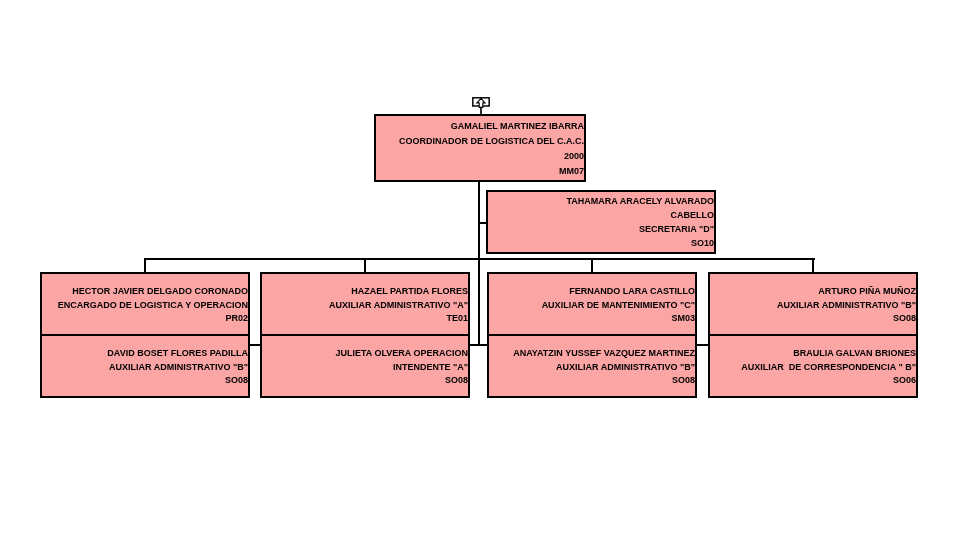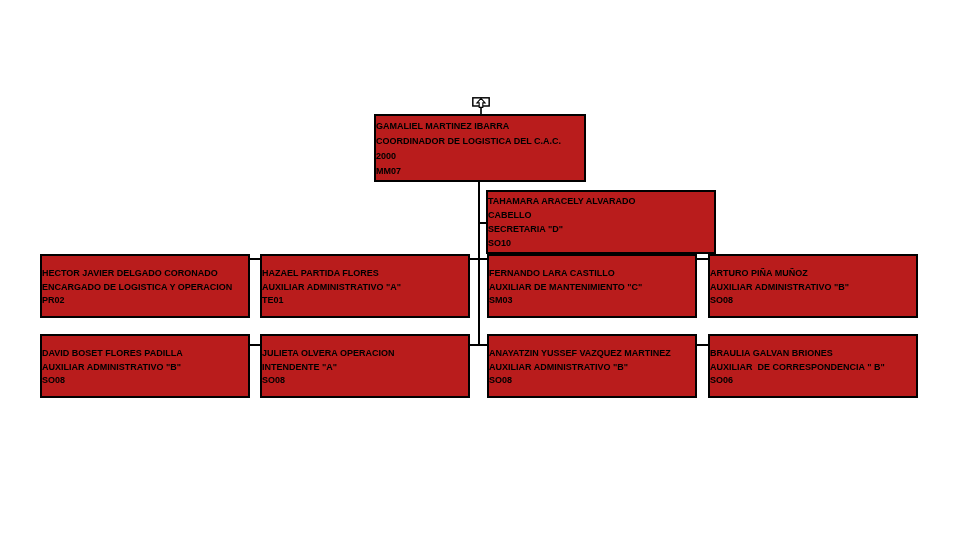--- a/index.html
+++ b/index.html
@@ -7,31 +7,31 @@
     position:relative;
     width:960px;height:540px;
     background:#ffffff;
     font-family:"Liberation Sans", sans-serif;
     overflow:hidden;
   }
   .node{
     position:absolute;
     box-sizing:border-box;
     border:2px solid #000000;
-    background:#b91c1c;
+    background:#fca5a5;
     color:#000000;
     font-weight:bold;
-    text-align:left;
+    text-align:right;
     font-size:9px;
   }
   .ln{white-space:pre-wrap;}
   .node.root{left:374px;top:114px;width:212px;height:68px;line-height:15px;padding-top:3px;}
   .node.assistant{left:486px;top:190px;width:230px;height:64px;line-height:14px;padding-top:2px;}
   .node.leaf{width:210px;height:64px;line-height:13.5px;padding-top:11px;}
-  .r2{top:254px;}
+  .r2{top:272px;}
   .r3{top:334px;}
   .c1{left:40px;}
   .c2{left:260px;}
   .c3{left:487px;}
   .c4{left:708px;}
   .conn{position:absolute;background:#000000;}
   #trunk{left:478px;top:182px;width:2px;height:164px;}
   #branch-assistant{left:480px;top:222px;width:6px;height:2px;}
   #rail-row2{left:144px;top:258px;width:671px;height:2px;}
   #rail-row3{left:144px;top:344px;width:671px;height:2px;}

